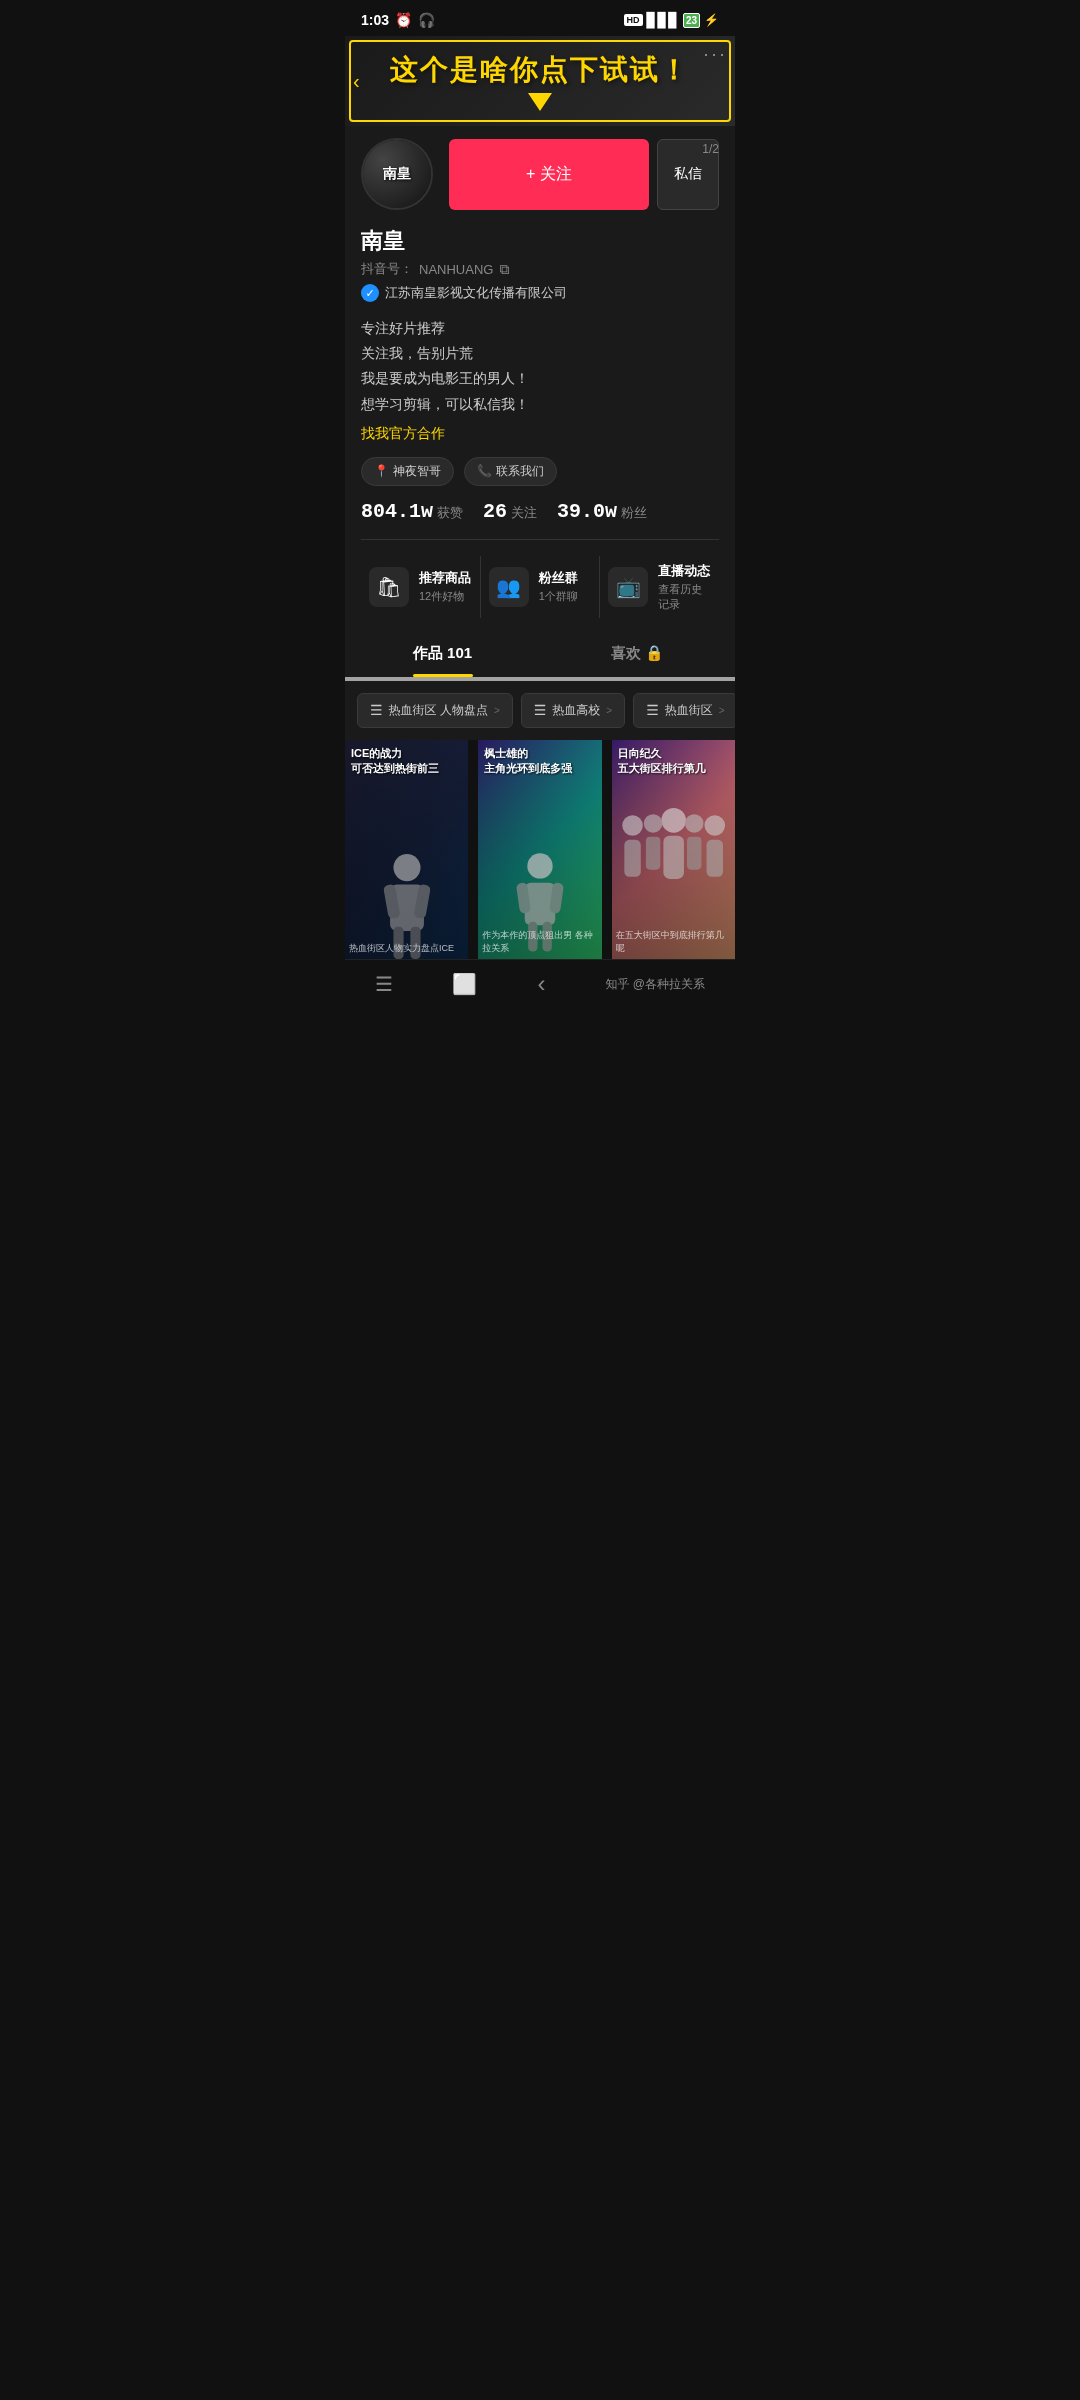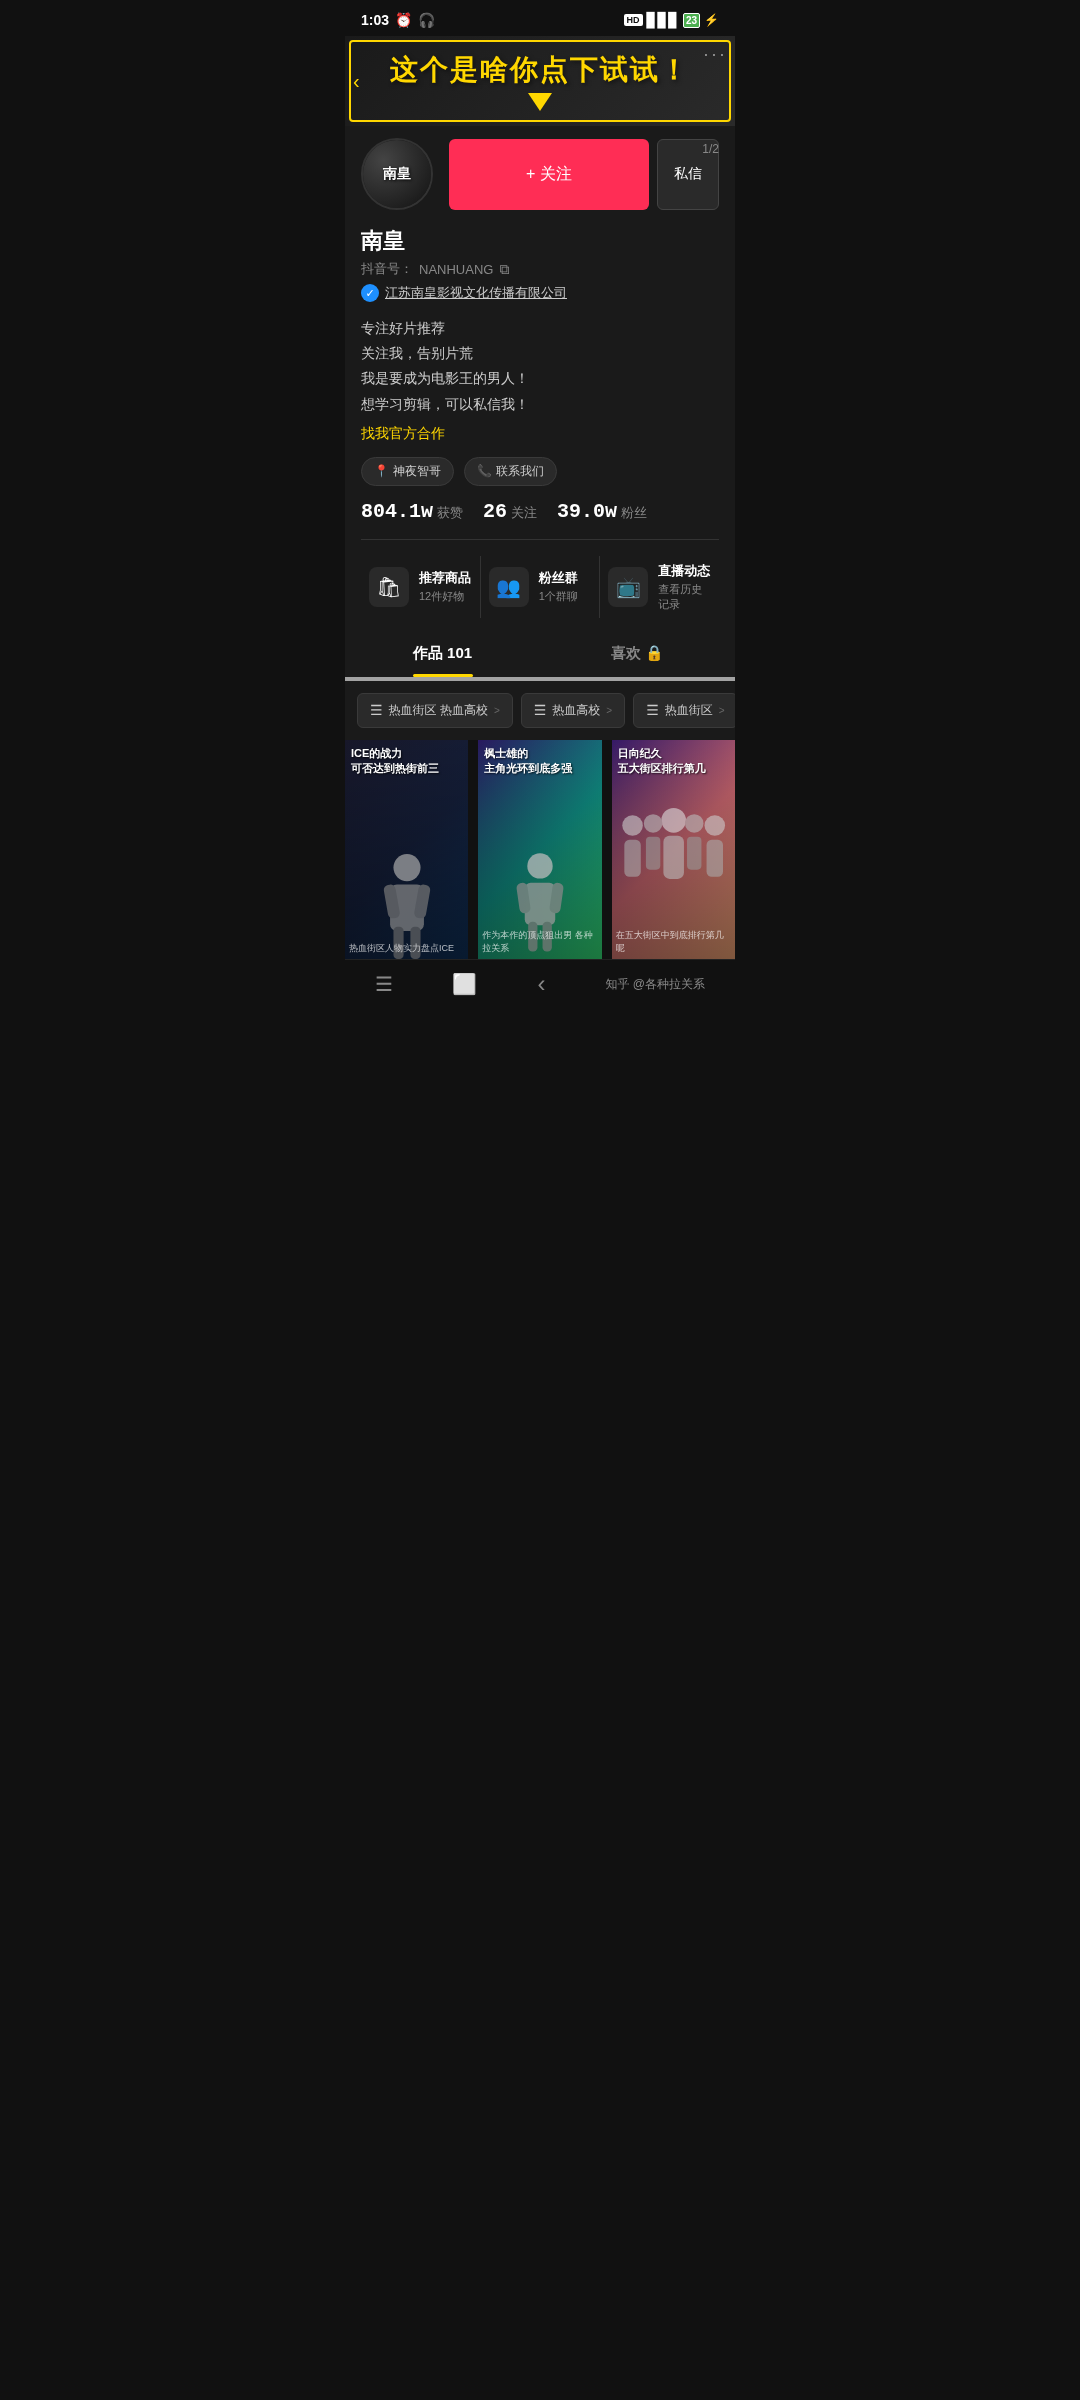--- a/index.html
+++ b/index.html
@@ -214,21 +214,20 @@
       display: flex;
       align-items: center;
       justify-content: center;
       font-size: 11px;
       color: #fff;
       flex-shrink: 0;
     }
     .verified-text {
       font-size: 13px;
       color: #ccc;
-      text-decoration: underline;
     }
     .bio {
       font-size: 14px;
       color: #ccc;
       line-height: 1.8;
       margin-bottom: 8px;
     }
     .bio-link {
       color: #FFD700;
       font-size: 14px;
@@ -567,21 +566,21 @@
     <span>作品 101</span>
   </div>
   <div class="tab-item">
     <span>喜欢 🔒</span>
   </div>
 </div>
 
 <div class="playlist-row">
   <div class="playlist-chip">
     <span class="playlist-stack-icon">☰</span>
-    <span>热血街区 热血高校</span>
+    <span>热血街区 人物盘点</span>
     <span class="playlist-arrow">&gt;</span>
   </div>
   <div class="playlist-chip">
     <span class="playlist-stack-icon">☰</span>
     <span>热血高校</span>
     <span class="playlist-arrow">&gt;</span>
   </div>
   <div class="playlist-chip">
     <span class="playlist-stack-icon">☰</span>
     <span>热血街区</span>

